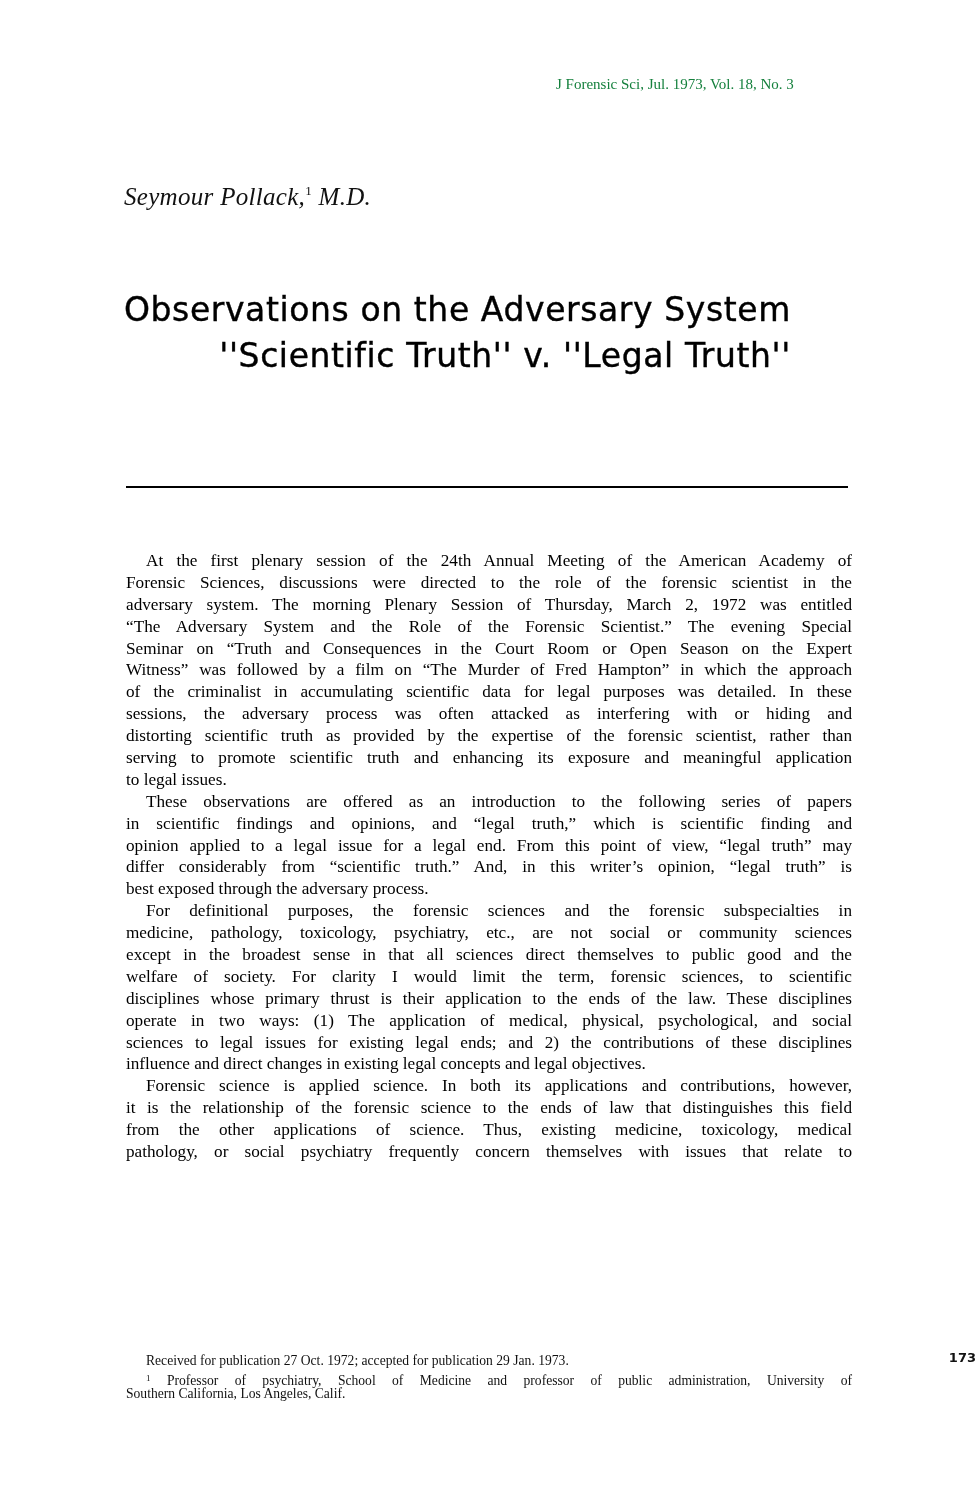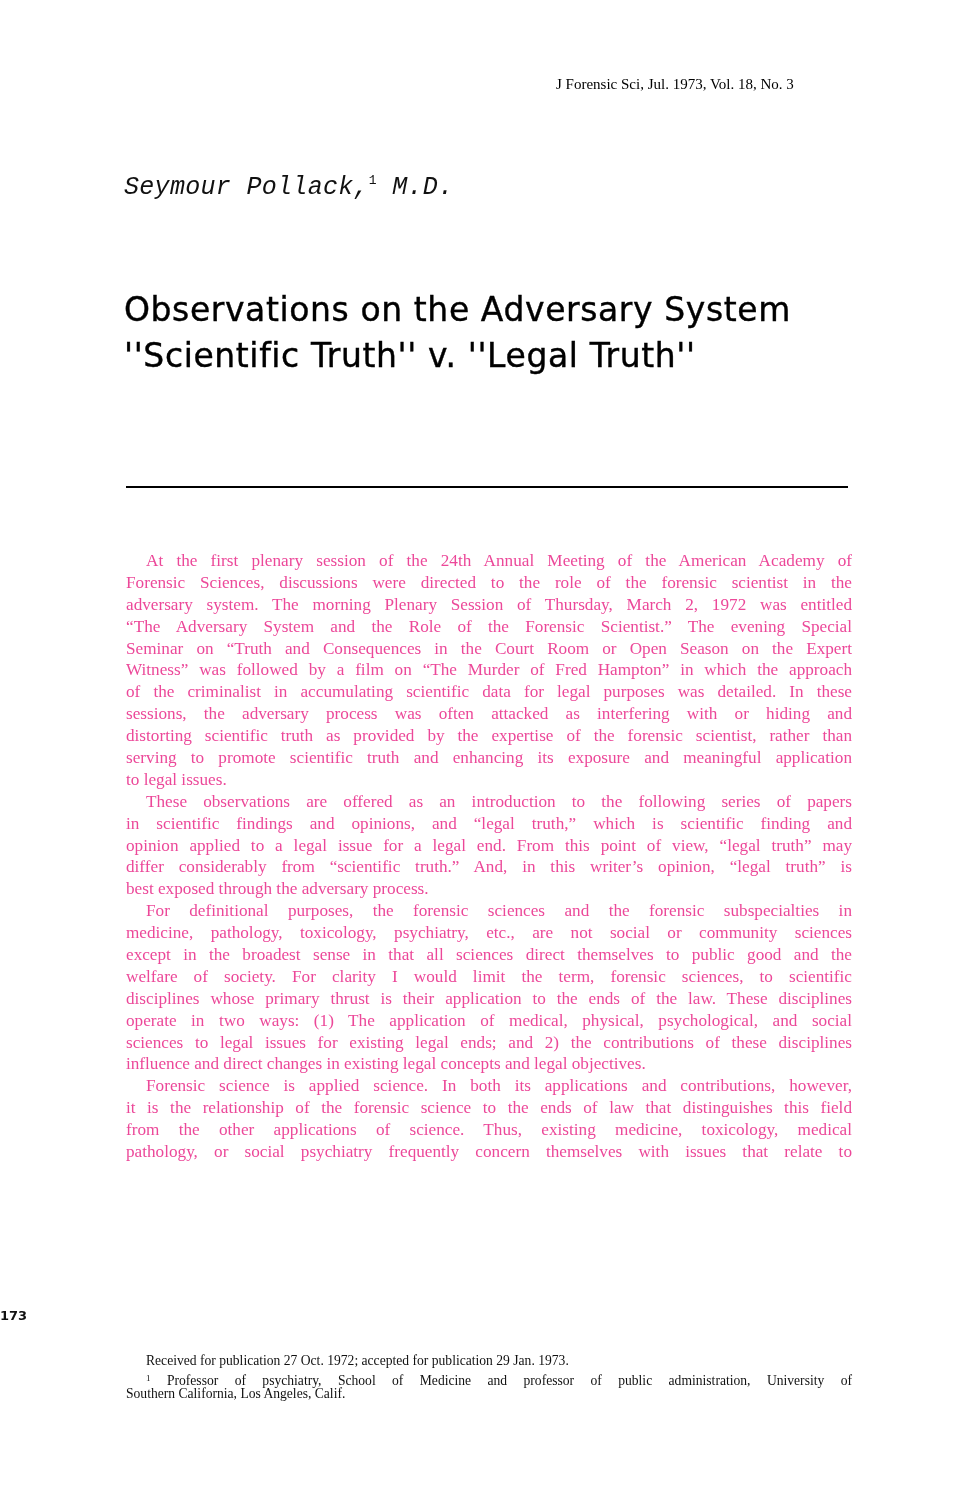--- a/index.html
+++ b/index.html
@@ -1,49 +1,49 @@
 <!DOCTYPE html>
 <html><head>
 <meta charset="utf-8">
 <style>
   html, body { margin: 0; padding: 0; background: #ffffff; }
   body { width: 976px; height: 1500px; position: relative; overflow: hidden; color: #111; }
   .header {
     position: absolute; left: 556px; top: 76px;
-    font-family: "Liberation Serif", serif; font-size: 15px; color: #000000;
+    font-family: "Liberation Serif", serif; font-size: 15px; color: #15803d;
   }
   .author {
-    position: absolute; left: 124px; top: 173px;
-    font-family: Liberation Mono, monospace; font-style: italic; font-size: 25px; letter-spacing: 0.3px;
+    position: absolute; left: 124px; top: 183px;
+    font-family: Liberation Serif, serif; font-style: italic; font-size: 25px; letter-spacing: 0.3px;
   }
   .author sup { font-size: 13px; font-style: normal; vertical-align: 10px; }
   .title {
     position: absolute; left: 124px; top: 287px;
     font-family: "DejaVu Sans", sans-serif; font-size: 33px; line-height: 46px; font-weight: normal;
     letter-spacing: 0.6px; color: #000; -webkit-text-stroke: 0.4px #000;
   }
-  .title div { white-space: nowrap; }
+  .title div { white-space: nowrap; text-align: right; }
   .rule {
     position: absolute; left: 126px; top: 486px; width: 722px; height: 2px; background: #000;
   }
   .body {
     position: absolute; left: 126px; top: 550px; width: 726px;
-    font-family: "Liberation Serif", serif; font-size: 17.2px; line-height: 21.9px; color: #ec4899;
+    font-family: "Liberation Serif", serif; font-size: 17.2px; line-height: 21.9px; color: #000000;
   }
   .line { display: block; text-align: justify; text-align-last: justify; white-space: nowrap; height: 21.9px; }
   .line.last { text-align-last: left; }
   .line.indent { padding-left: 20px; }
   .footnotes {
     position: absolute; left: 126px; top: 1353px; width: 726px;
     font-family: "Liberation Serif", serif; font-size: 13.6px; line-height: 16.5px; color: #111;
   }
   .footnotes .line { height: 16.5px; }
   .footnotes sup { font-size: 9px; vertical-align: 4px; }
   .pagenum {
-    position: absolute; left: 0; top: 1308px; width: 976px; text-align: left;
+    position: absolute; left: 0; top: 1350px; width: 976px; text-align: right;
     font-family: "DejaVu Sans", sans-serif; font-size: 13px; font-weight: bold; color: #111;
   }
 </style>
 </head>
 <body>
 
 <div class="header">J Forensic Sci, Jul. 1973, Vol. 18, No. 3</div>
 
 <div class="author">
   <span>Seymour Pollack,</span><sup>1</sup>

